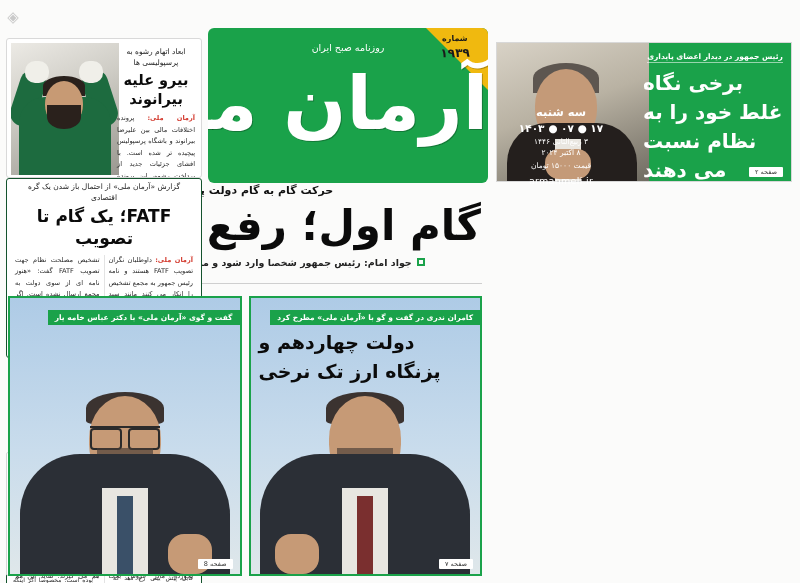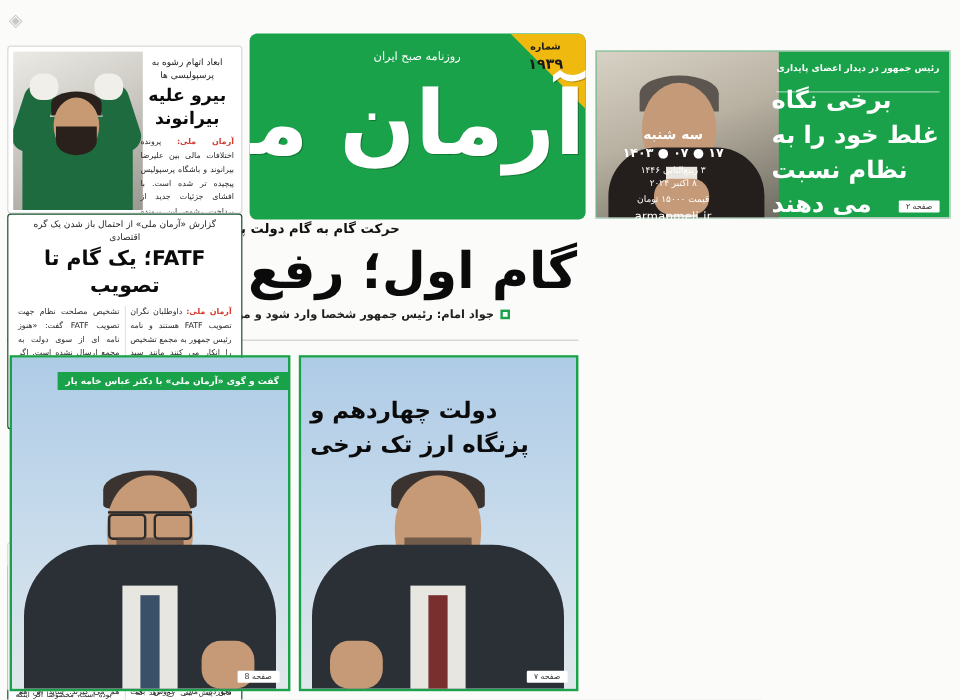--- a/index.html
+++ b/index.html
@@ -181,21 +181,21 @@
   .tr-photo .hands {
     position: absolute; bottom: 4px; left: 48px;
     width: 46px; height: 30px; border-radius: 14px;
     background: #c49a78;
   }
   .tr-kicker {
     position: absolute; top: 9px; right: 8px; width: 136px;
     text-align: center; color: #ffffff; font-size: 7.5px;
     font-weight: bold; line-height: 1.3;
     border-bottom: 1px solid rgba(255,255,255,.55);
-    padding-bottom: 14px;
+    padding-bottom: 0;
   }
   .tr-title {
     position: absolute; top: 26px; right: 6px; width: 142px;
     text-align: left; color: #ffffff; font-size: 20px;
     font-weight: bold; line-height: 1.45;
     direction: rtl;
   }
   .tr-page {
     position: absolute; bottom: 4px; right: 8px;
     background: #ffffff; color: #333; font-size: 6.5px;
@@ -556,20 +556,21 @@
     <div class="feat">
       <div class="feat-photo">
         <div class="fp-hair"></div>
         <div class="fp-head"></div>
         <div class="fp-beard"></div>
         <div class="fp-suit"></div>
         <div class="fp-shirt"></div>
         <div class="fp-tie"></div>
         <div class="fp-hand" style="left:24px;"></div>
       </div>
+      <div class="feat-kicker">کامران ندری در گفت و گو با «آرمان ملی» مطرح کرد</div>
       <div class="feat-title">دولت چهاردهم و پزنگاه ارز تک نرخی</div>
       <div class="feat-page">صفحه ۷</div>
     </div>
 
     <div class="feat">
       <div class="feat-photo">
         <div class="fp-hair"></div>
         <div class="fp-head"></div>
         <div class="fp-glass"></div>
         <div class="fp-beard"></div>

